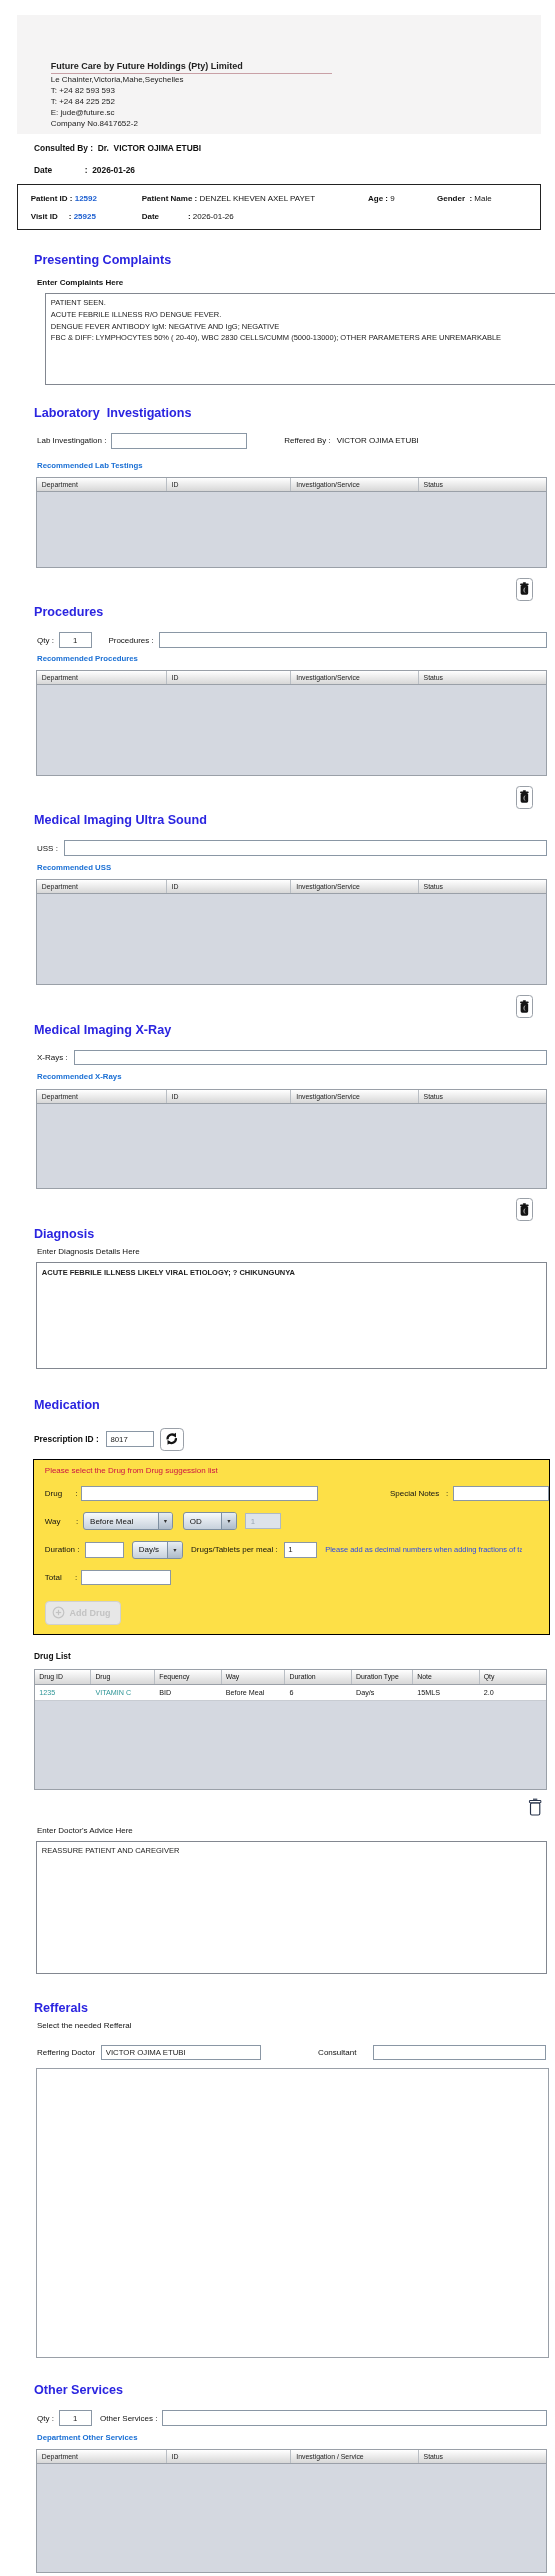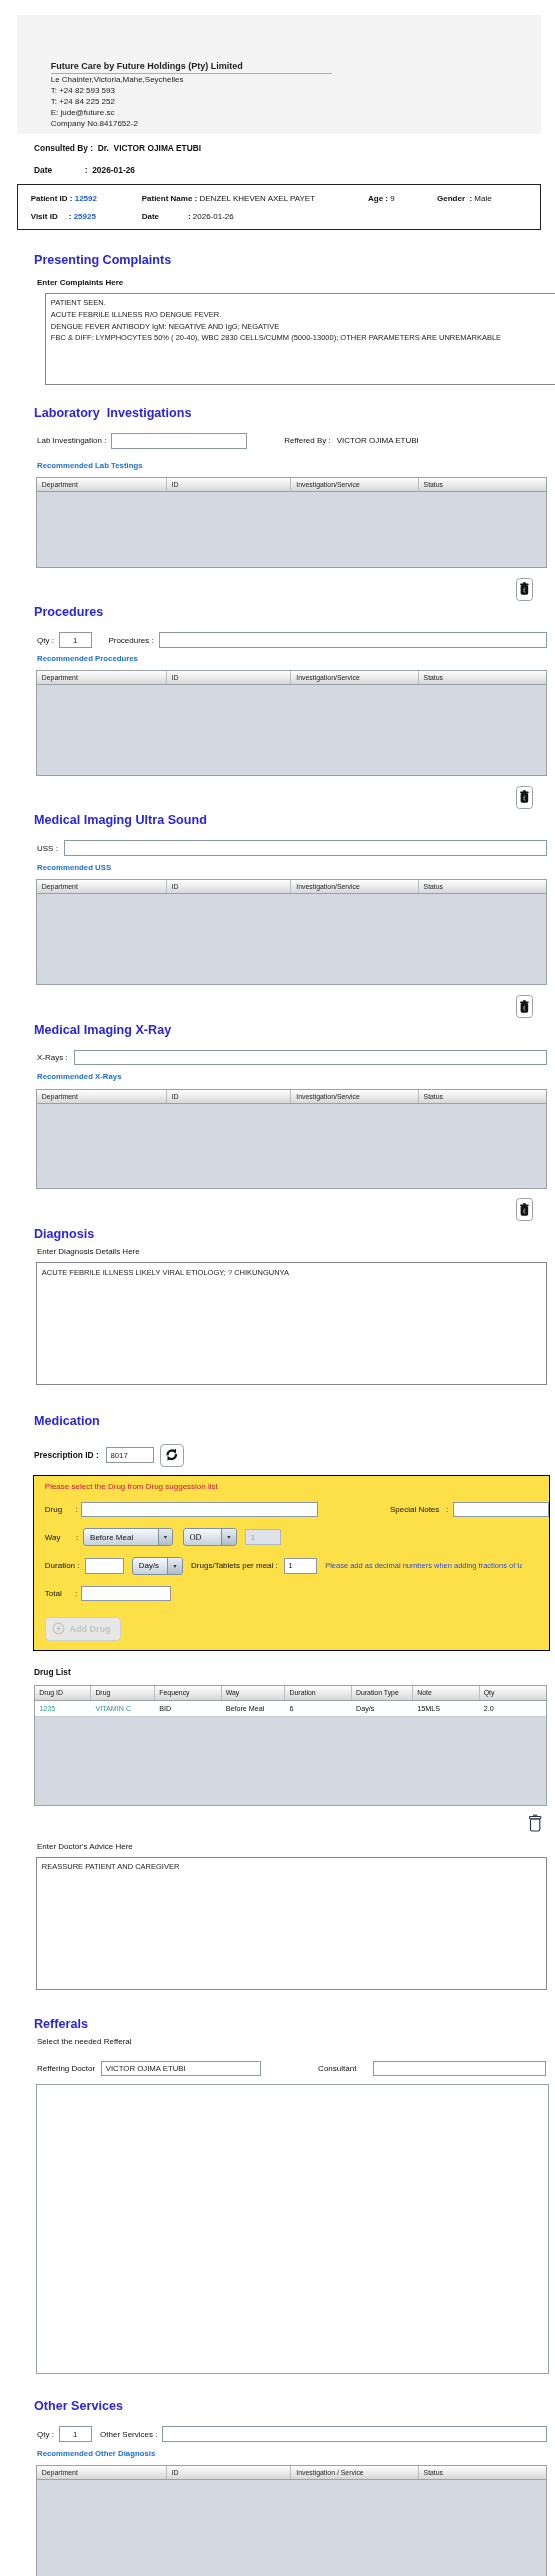--- a/index.html
+++ b/index.html
@@ -134,21 +134,21 @@
     overflow:hidden; cursor:pointer;
   }
   .sel .s-txt { padding: 0 6px; font-size: 8px; color:#111; }
   .sel .s-arrow {
     width: 14.3px; align-self:stretch; border-left:0.6px solid #7e8fa0;
     background: linear-gradient(#e7edf3,#aebbc9);
     display:flex; align-items:center; justify-content:center;
     font-size: 5.4px; color:#333;
   }
   .sel-way { width: 90px; justify-content: space-between; }
-  .sel-freq { width: 54px; justify-content: space-between; margin-left: 9.6px; font-family: Liberation Serif, serif; }
+  .sel-freq { width: 54px; justify-content: space-between; margin-left: 9.6px; }
   .inp-disabled {
     width: 36px; height: 16.7px; margin-left: 8.4px; border: 0.6px solid #aeb9c4;
     background:#dde3ea; color:#9aa7b4; font-size:7.8px; padding: 0 4.8px; line-height:15.5px;
   }
   .inp-dur { width: 39px; margin-left: 6px; }
   .sel-dur { width: 51px; justify-content: space-between; }
   .per-meal-lbl { margin-left: 8.4px; white-space: pre; }
   .inp-meal { width: 33px; margin-left: 6px; text-align:left; }
   .hint-blue { color:#2b49e8; font-size: 7.5px; margin-left: 8.4px; white-space:nowrap; overflow:hidden; max-width: 197px; }
   .inp-total { width: 90px; margin-left: 3.6px; }
@@ -329,21 +329,21 @@
           <rect x="2" y="3.5" width="16" height="3.2" rx="1.5" fill="#141414"></rect>
           <rect x="7" y="1" width="6" height="3" rx="1.5" fill="#141414"></rect>
           <path d="M11 11c-2.5 2.5-2.5 6.5 0 9" stroke="#fff" stroke-width="1.3" fill="none"></path>
         </svg>
   </button>
     </div>
 
   
   <div style="margin-top:6px" class="sec-title">Diagnosis</div>
   <div class="sub-label-plain">Enter Diagnosis Details Here</div>
-  <textarea class="big" style="height: 123px;">ACUTE FEBRILE ILLNESS LIKELY VIRAL ETIOLOGY; ? CHIKUNGUNYA</textarea>
+  <textarea class="big" style="height: 107px; font-weight: bold;">ACUTE FEBRILE ILLNESS LIKELY VIRAL ETIOLOGY; ? CHIKUNGUNYA</textarea>
 
   
   <div style="margin-top:29px" class="sec-title">Medication</div>
   <div class="rx-row">
     <span class="lbl">Prescription ID : </span>
     <input type="text" class="inp-rx" value="8017" style="">
     <button class="refresh-btn">
       <svg width="15.5" height="15.5" viewBox="0 0 24 24">
         <path d="M5.5 13a7 7 0 0 1 11.5-6" stroke="#141414" stroke-width="3.4" fill="none"></path>
         <polygon points="18.6,2.6 18.6,10 12.4,6.4" fill="#141414"></polygon>
@@ -453,21 +453,21 @@
   <div class="ref-listbox"></div>
 
   
   <div style="margin-top:25px" class="sec-title">Other Services</div>
   <div class="form-row">
     <span class="lbl">Qty :</span>
     <input type="text" class="inp-qty" value="1" style="">
     <span class="lbl" style="margin-left:8.4px">Other Services :</span>
     <input type="text" class="inp-wide" style="">
   </div>
-  <a href="#" class="blue-link" style="margin-top:7.2px">Recommended Other Diagnosis</a>
+  <a href="#" class="blue-link" style="margin-top:7.2px">Department Other Services</a>
   <div class="svc-table">
     <div class="svc-head">
       <div class="hc c1">Department</div>
       <div class="hc c2">ID</div>
       <div class="hc c3">Investigation / Service</div>
       <div class="hc c4">Status</div>
     </div>
     <div class="svc-body" style="height:108px"></div>
   </div>
   

